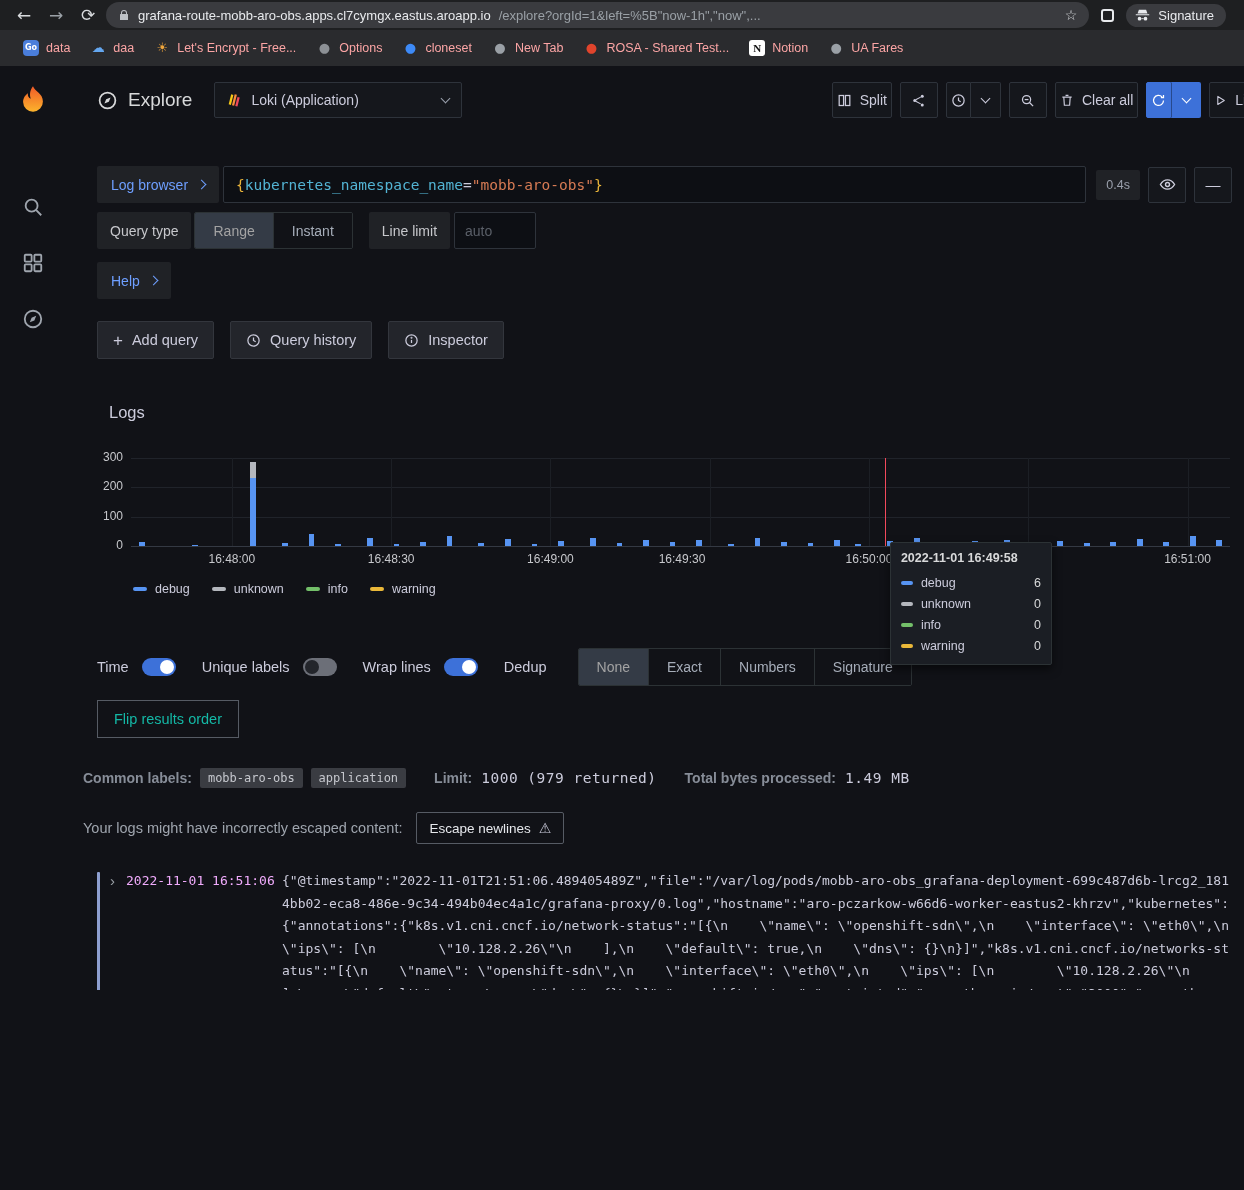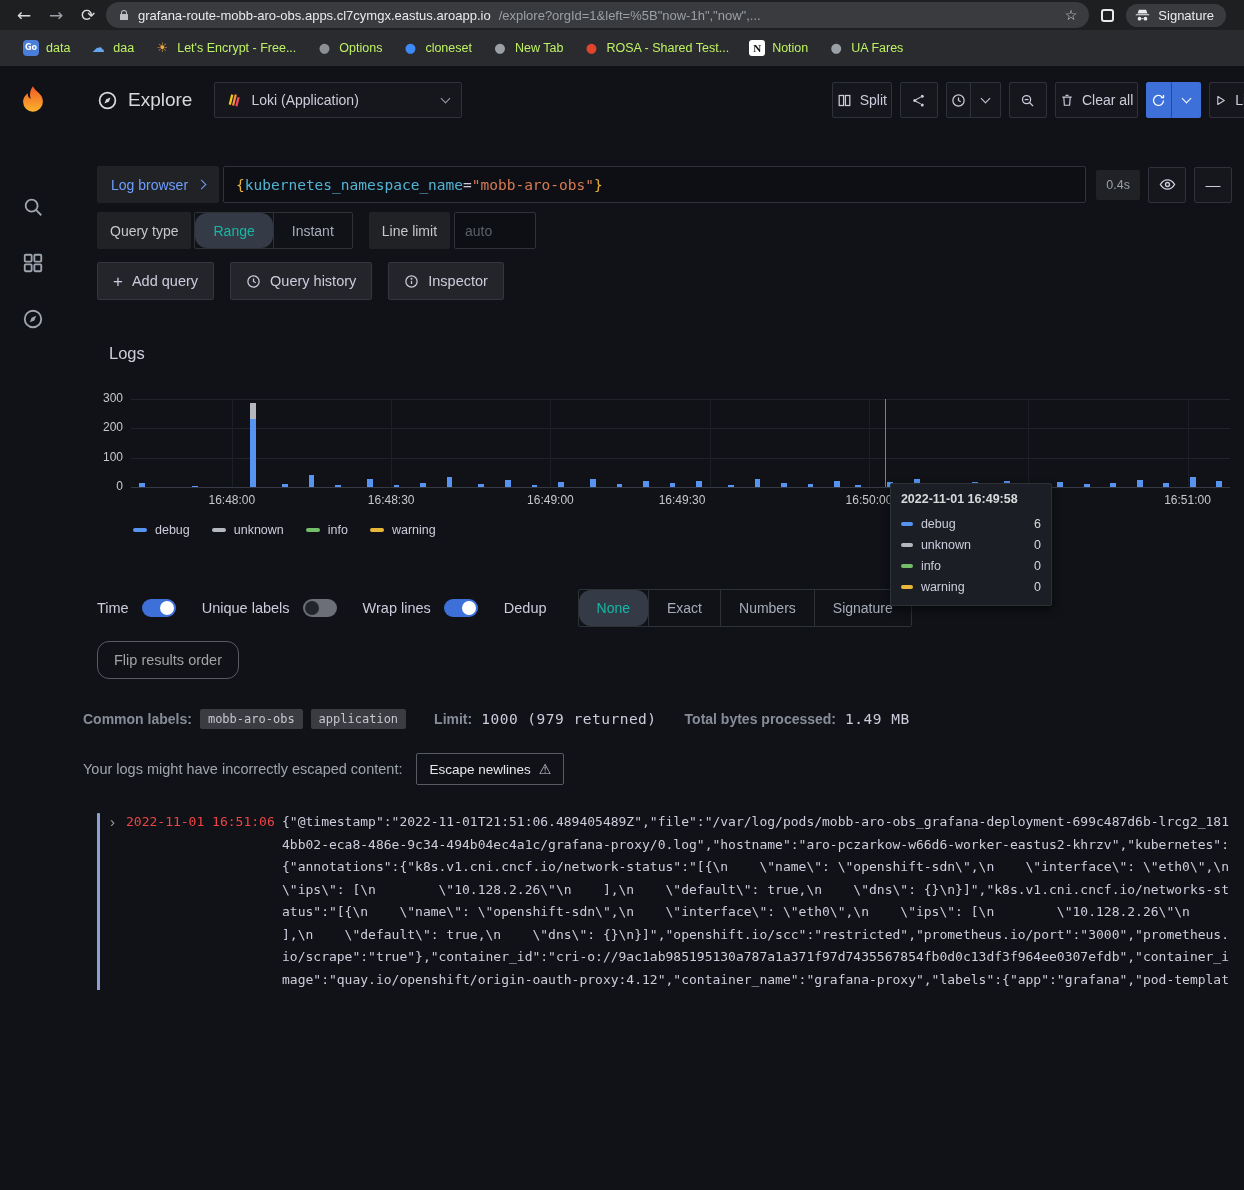--- a/index.html
+++ b/index.html
@@ -16,21 +16,21 @@
     padding:0 12px; gap:8px; color:#e8eaed; font-size:13px; overflow:hidden; white-space:nowrap; }
   .url-host { color:#e8eaed; }
   .url-path { color:#9aa0a6; }
   .omni-star { margin-left:auto; color:#d8dadd; font-size:14px; font-family:"DejaVu Sans",sans-serif; }
   .chrome-right { display:flex; align-items:center; gap:12px; color:#e8eaed; font-size:13px; padding:0 8px; flex-shrink:0; }
   .panel-icon { width:13px; height:13px; border:2px solid #e8eaed; border-radius:3px; }
   .incog { display:flex; align-items:center; gap:7px; background:#3a3b3f; border-radius:13px; padding:3px 12px 3px 8px; }
 
   .bookmarks { height:36px; background:#2a2b2e; display:flex; align-items:center; padding:0 14px; gap:2px; }
   .bm-item { display:flex; align-items:center; gap:7px; padding:4px 9px; border-radius:6px; cursor:pointer; }
-  .bm-label { color:#bef264; font-size:12.5px; white-space:nowrap; }
+  .bm-label { color:#fca5a5; font-size:12.5px; white-space:nowrap; }
   .bm-ic { width:16px; height:16px; display:flex; align-items:center; justify-content:center;
     font-family:"DejaVu Sans",sans-serif; font-size:13px; line-height:16px; }
   .bm-go { border-radius:4px; color:#fff; font-size:8px; font-weight:bold; }
   .bm-notion { background:#fff; border-radius:3px; color:#111; font-size:11px; font-weight:bold;
     font-family:"Liberation Serif","DejaVu Serif",serif; }
 
   
   .app { display:flex; height:924px; background:#111217; }
   .sidebar { width:66px; flex-shrink:0; display:flex; flex-direction:column; align-items:center; padding-top:18px; }
   .logo { margin-bottom:66px; }
@@ -69,21 +69,21 @@
   .elapsed { margin-left:10px; height:30px; background:#202226; border-radius:2px; color:#9aa0ac;
     font-size:12.5px; display:flex; align-items:center; padding:0 10px; }
   .sqbtn { margin-left:8px; width:38px; height:36px; background:#15171c; border:1px solid #2e333b;
     border-radius:2px; color:#ccccdc; display:flex; align-items:center; justify-content:center; cursor:pointer; }
   .chip { height:37px; background:#202226; border-radius:2px; color:#c7c8cc; font-size:14px; font-weight:500;
     display:flex; align-items:center; padding:0 13px; }
   .seg-group { display:flex; border:1px solid #2c3235; border-radius:2px; overflow:hidden; margin-left:3px; }
   .seg { height:35px; background:#111217; border:none; color:#a6adb9; font-size:14px; font-weight:500;
     padding:0 18px; cursor:pointer; font-family:inherit; }
   .seg + .seg { border-left:1px solid #2c3235; }
-  .seg-sel { background:#343b46; color:#14b8a6;border-radius:12px; }
+  .seg-sel { background:#343b46; color:#a3a3a3; }
   .ll-chip { margin-left:16px; }
   .ll-input { margin-left:4px; width:82px; height:37px; background:#0d0f14; border:1px solid #2e333b;
     border-radius:2px; color:#ccccdc; font-size:14px; padding:0 10px; font-family:inherit; }
   .ll-input::placeholder { color:#5a5f68; }
   .help-row { margin-bottom:22px; }
   .qbtn-row { display:flex; gap:16px; margin-bottom:44px; }
   .qbtn { height:38px; background:#23252b; border:1px solid #33363d; border-radius:2px; color:#ccccdc;
     font-size:14.5px; font-weight:500; display:flex; align-items:center; gap:9px; padding:0 15px; cursor:pointer; }
   .plus-glyph { font-size:17px; line-height:1; color:#ccccdc; }
 
@@ -115,41 +115,41 @@
 
   
   .controls-row { display:flex; align-items:center; margin-top:52px; font-size:14.5px; font-weight:500; color:#ccccdc; }
   .ctl-label { margin-right:13px; }
   .toggle { width:34px; height:18px; border-radius:10px; position:relative; cursor:pointer; flex-shrink:0; margin-right:26px; }
   .toggle .knob { position:absolute; top:2px; width:14px; height:14px; border-radius:50%; }
   .toggle.on { background:#3d71d9; } .toggle.on .knob { right:2px; background:#fff; }
   .toggle.off { background:#6c6f78; } .toggle.off .knob { left:2px; background:#23252b; }
   .dedup-group { margin-left:18px; }
   .dedup-group .seg { height:36px; }
-  .flip-btn { margin-top:14px; height:38px; background:transparent; border:1px solid #565b64; border-radius:12px;
-    color:#a3a3a3; font-size:14.5px; font-weight:500; padding:0 16px; cursor:pointer; font-family:inherit; }
+  .flip-btn { margin-top:14px; height:38px; background:transparent; border:1px solid #565b64; border-radius:0;
+    color:#14b8a6; font-size:14.5px; font-weight:500; padding:0 16px; cursor:pointer; font-family:inherit; }
 
   
   .meta-row { display:flex; align-items:center; margin-top:30px; margin-left:-14px; }
   .meta-label { font-size:14px; font-weight:bold; color:#878d98; }
   .badge { background:#3a3c42; color:#c5c7cd; font-size:12px; padding:3px 8px; border-radius:2px; margin-left:8px; }
   .meta-val { font-size:14.5px; color:#ccccdc; margin-left:9px; letter-spacing:.5px; }
   .gap28 { margin-left:28px; }
   .escape-row { display:flex; align-items:center; gap:14px; margin-top:24px; margin-left:-14px; }
   .escape-msg { font-size:14.5px; font-weight:500; color:#9fa5ae; }
   .escape-btn { height:32px; background:transparent; border:1px solid #565b64; border-radius:2px; color:#e6e8ec;
     font-size:13.5px; font-weight:500; display:flex; align-items:center; gap:8px; padding:0 12px; cursor:pointer; font-family:inherit; }
   .warn-glyph { color:#ccccdc; font-family:"DejaVu Sans",sans-serif; font-size:14px; }
 
   
   .log-rows { margin-top:26px; margin-left:-14px; }
   .log-row { display:flex; align-items:flex-start; }
   .log-levelbar { width:3px; align-self:stretch; background:#8e9fd0; border-radius:1px; margin:2px 10px 0 14px; flex-shrink:0; }
   .log-chev { width:16px; color:#9aa0a6; font-size:15px; line-height:22.5px; flex-shrink:0; cursor:pointer; }
-  .log-ts { width:156px; flex-shrink:0; font-size:13px; line-height:22.5px; color:#ef4444; }
+  .log-ts { width:156px; flex-shrink:0; font-size:13px; line-height:22.5px; color:#f0abfc; }
   .log-content { flex:1; font-size:13px; line-height:22.5px; color:#ccccdc; white-space:pre-wrap; word-break:break-all; }
 </style>
 </head>
 <body>
 
 <div class="chrome-toolbar">
   <div class="nav-btn">←</div>
   <div class="nav-btn dim">→</div>
   <div class="nav-btn">⟳</div>
   <div class="omnibox">
@@ -382,20 +382,26 @@
       <span class="chip">Query type</span>
       <div class="seg-group">
           <button class="seg seg-sel">Range</button>
           <button class="seg">Instant</button>
         </div>
       <span class="chip ll-chip">Line limit</span>
       <input class="ll-input" placeholder="auto" style="">
     </div>
 
     
+    <div class="qrow help-row">
+      <button class="logbrowser-btn">
+        <span>Help</span>
+        <span class="chev chev-right"></span>
+      </button>
+    </div>
 
     
     <div class="qbtn-row">
       <button class="qbtn">
         <span class="plus-glyph">+</span>
         <span>Add query</span>
       </button>
       <button class="qbtn">
         <span style="display:flex;">
             <svg width="15" height="15" viewBox="0 0 24 24" fill="none" stroke="currentColor" stroke-width="2">

